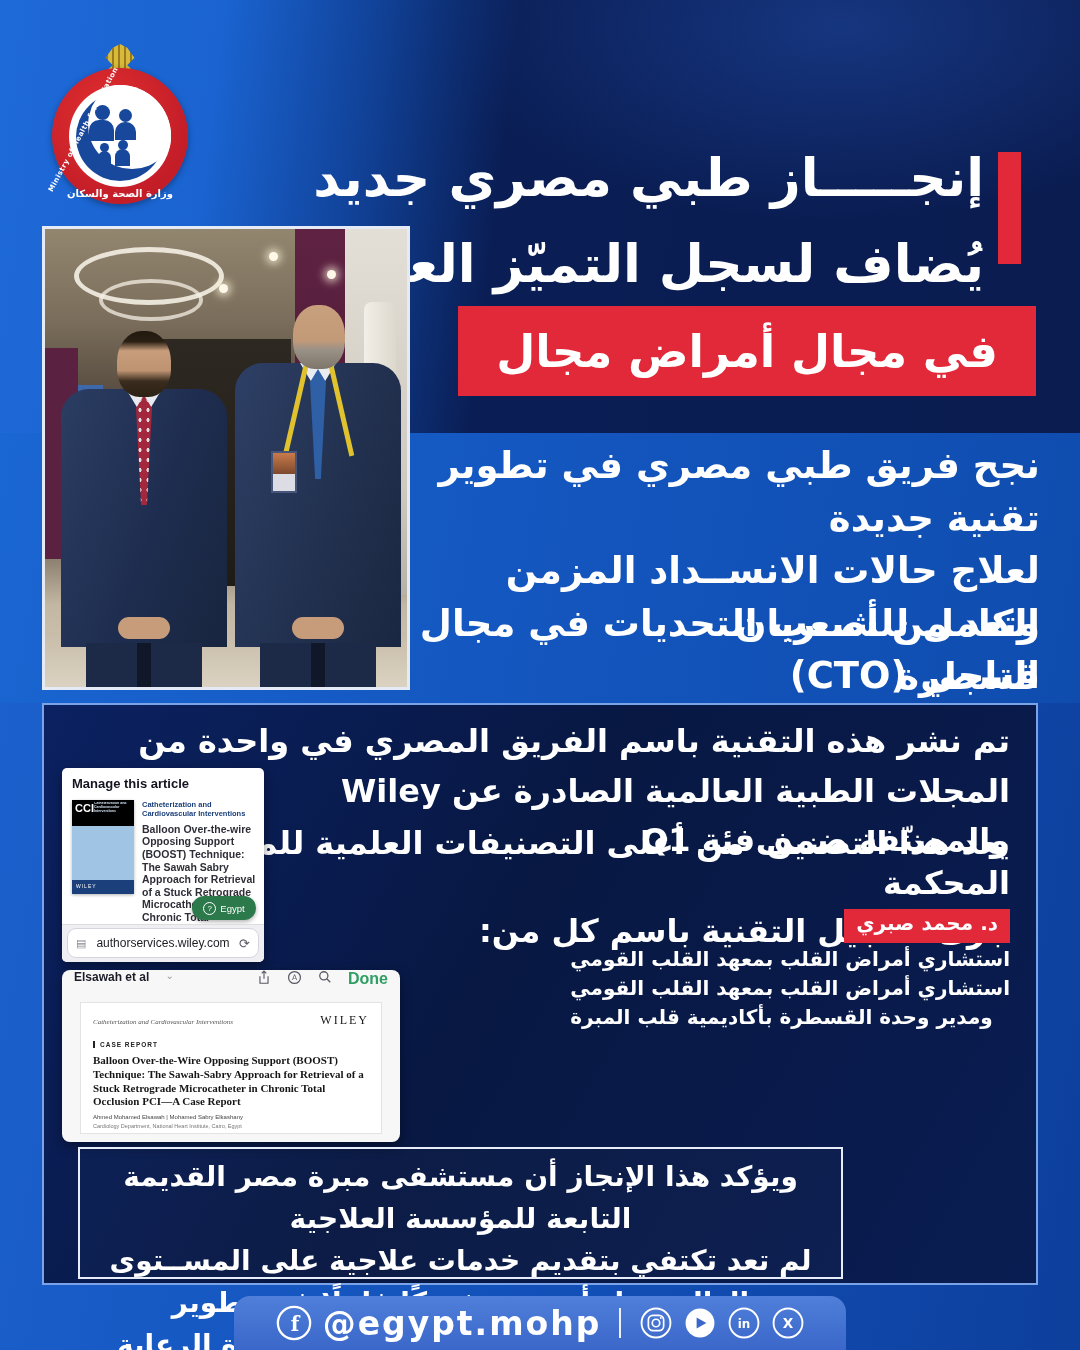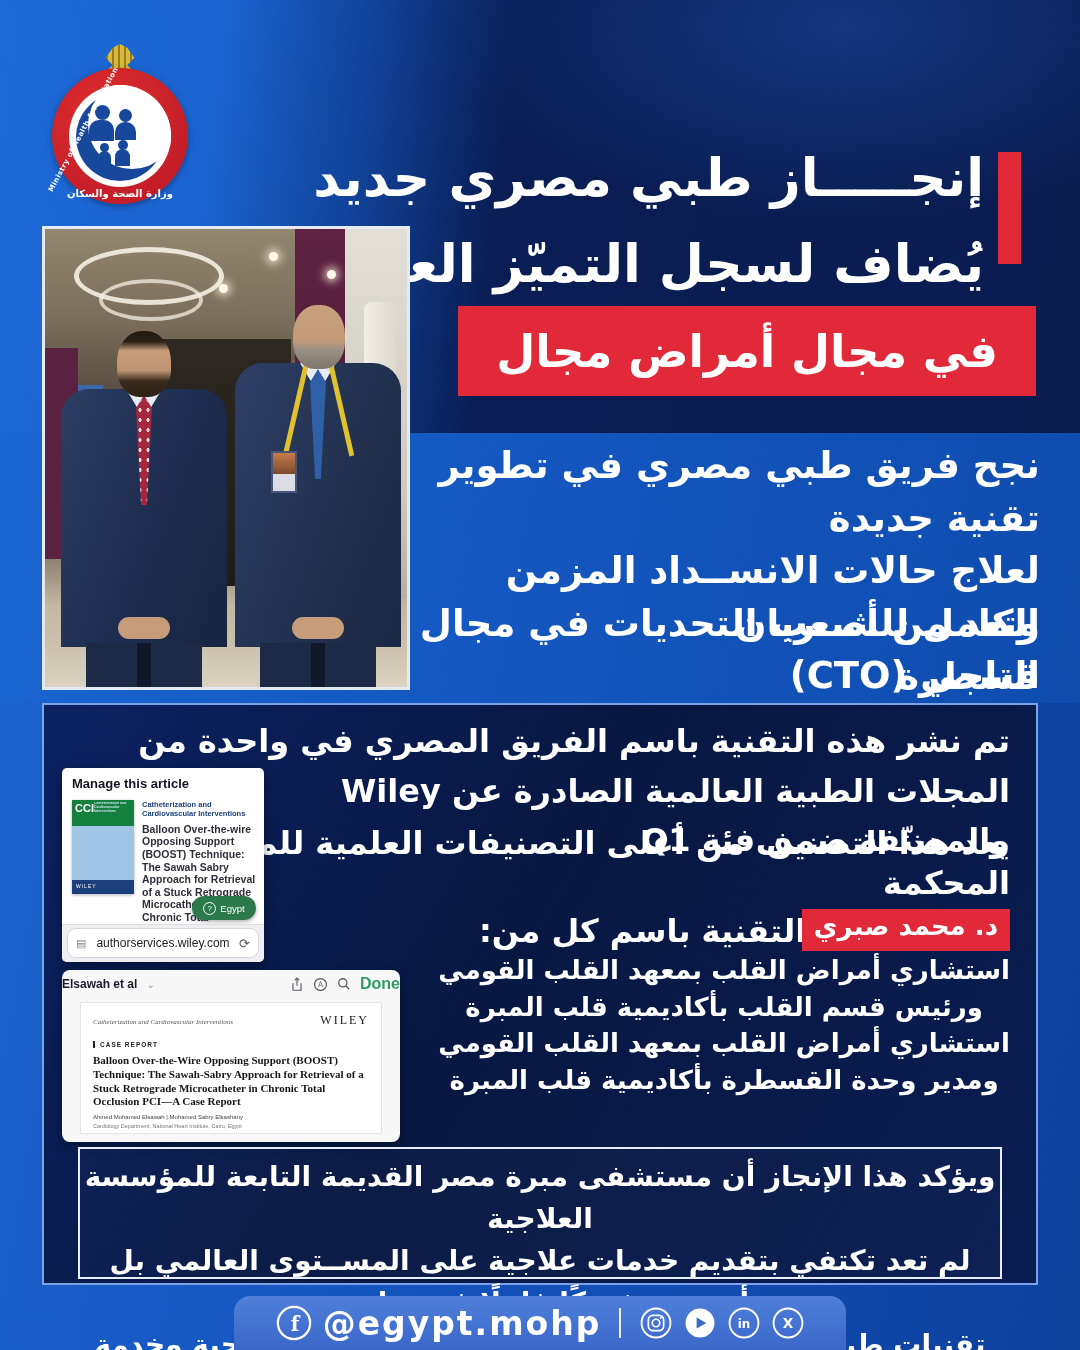--- a/index.html
+++ b/index.html
@@ -89,68 +89,68 @@
 
   
   #panel{position:absolute;left:42px;top:703px;width:996px;height:582px;border:2px solid #7aa3e8;
     background:linear-gradient(120deg,#0b2161 0%,#081843 45%,#0a1d52 100%)}
   #published{position:absolute;right:26px;top:12px;direction:rtl;text-align:right;color:#fff;font-weight:bold;
     font-size:32px;line-height:1.55}
   #published span,#rank span{display:block}
   #rank{position:absolute;right:26px;top:118px;direction:rtl;text-align:right;color:#fff;font-weight:bold;
     font-size:32px;line-height:1.25}
   #rank span + span{margin-top:8px}
-  #docs{position:absolute;right:26px;top:198px;direction:rtl;text-align:center;color:#fff;font-weight:bold;
-    font-size:26px;line-height:1.3}
+  #docs{position:absolute;right:26px;top:198px;direction:rtl;text-align:left;color:#fff;font-weight:bold;
+    font-size:20px;line-height:1.3}
   .chip{display:table;margin:6px 0 3px auto;background:#e1293a;color:#fff;padding:1px 12px 7px}
   .role{display:block;margin:2px 0 3px}
 
   
   #card1{position:absolute;left:18px;top:63px;width:202px;height:194px;background:#fff;border-radius:5px;
     box-shadow:0 4px 12px rgba(0,0,0,.4);font-family:"Liberation Sans",sans-serif;color:#222;overflow:hidden}
   .c1-head{margin:8px 10px 5px;font-size:13px;font-weight:bold;color:#141420}
   .c1-cover{position:absolute;left:10px;top:32px;width:62px;height:94px;box-shadow:0 1px 3px rgba(0,0,0,.3)}
-  .cover-top{height:26px;background:#15803d;color:#fff;font-size:11px;font-weight:bold;padding:2px 3px;display:flex;gap:0}
+  .cover-top{height:26px;background:#000000;color:#fff;font-size:11px;font-weight:bold;padding:2px 3px;display:flex;gap:0}
   .cover-sub{font-size:3.5px;line-height:1.1;color:#cfe0f2;overflow:hidden}
   .cover-body{height:54px;background:#9fc4e4}
   .cover-bot{height:14px;background:#1b3f7a;color:#fff;font-size:5px;padding:3px 4px;letter-spacing:1px}
   .c1-col{position:absolute;left:80px;top:32px;width:114px}
   .c1-journal{font-size:7.5px;font-weight:bold;color:#1b3f7a;line-height:1.25;margin-bottom:4px}
   .c1-title{font-size:10.5px;font-weight:bold;color:#2e2e38;line-height:1.2}
   .c1-doi{font-size:7px;color:#8a8a95;margin-top:3px}
   .c1-help{position:absolute;right:8px;top:128px;width:64px;height:24px;background:#2c7a4b;border-radius:13px;
     color:#fff;font-size:9.5px;display:flex;align-items:center;justify-content:center;gap:4px;box-shadow:0 2px 4px rgba(0,0,0,.3)}
   .c1-help .q{display:inline-flex;width:13px;height:13px;border:1px solid #fff;border-radius:50%;
     align-items:center;justify-content:center;font-size:8px}
   .c1-bottombar{position:absolute;left:0;right:0;bottom:0;height:38px;background:#efeff3;border-top:1px solid #ddd}
   .c1-urlbar{position:absolute;left:5px;right:5px;bottom:4px;height:30px;background:#fff;border:1px solid #d5d5dc;
     border-radius:9px;display:flex;align-items:center;justify-content:center;font-size:12px;color:#1d1d22}
   .c1-tab{position:absolute;left:8px;color:#8a8a92;font-size:11px}
   .c1-reload{position:absolute;right:8px;color:#5a5a64;font-size:13px}
 
   
   #card2{position:absolute;left:18px;top:265px;width:338px;height:172px;background:#f7f7f8;border-radius:8px;
     box-shadow:0 4px 12px rgba(0,0,0,.4);font-family:"Liberation Sans",sans-serif;overflow:hidden}
-  .c2-topbar{height:28px;display:flex;align-items:center;padding:0 0;gap:9px}
+  .c2-topbar{height:28px;display:flex;align-items:flex-start;padding:0 12px;gap:16px}
   .c2-tab{font-size:12px;font-weight:bold;color:#1c1c28}
   .c2-chev{font-size:10px;color:#9a9aa2}
   .c2-sp{flex:1}
   .c2-done{font-size:16px;font-weight:bold;color:#2e9e62}
   .c2-page{position:absolute;left:18px;top:32px;width:302px;height:132px;background:#fff;border:1px solid #e3e3e6;overflow:hidden}
   .c2-phead{display:flex;justify-content:space-between;align-items:baseline;margin:10px 12px 0}
   .c2-pjournal{font-family:"Liberation Serif",serif;font-style:italic;font-size:7px;color:#555}
   .c2-wiley{font-family:"Liberation Serif",serif;font-size:12px;color:#161616;letter-spacing:2px}
   .c2-section{margin:13px 12px 0;font-size:6.5px;font-weight:bold;color:#222;letter-spacing:1px;
     border-left:2px solid #222;padding-left:5px}
   .c2-ptitle{margin:6px 12px 0;font-family:"Liberation Serif",serif;font-weight:bold;font-size:11px;color:#161616;line-height:1.25}
   .c2-authors{margin:5px 12px 0;font-size:6px;color:#444}
   .c2-affil{margin:3px 12px 0;font-size:5.5px;color:#777}
 
   
-  #closing{position:absolute;left:34px;top:442px;width:924px;height:132px;border:2px solid #e7edf8;
+  #closing{position:absolute;left:34px;top:442px;width:765px;height:132px;border:2px solid #e7edf8;
     direction:rtl;text-align:center;color:#fff;font-weight:bold;font-size:28px;line-height:1.5;padding-top:7px;
     background:rgba(255,255,255,.02)}
   #closing span{display:block}
 
   
   #footerbar{position:absolute;left:234px;top:1296px;width:612px;height:54px;border-radius:16px 16px 0 0;
     background:linear-gradient(180deg,#507fda,#3a67c9);display:flex;align-items:center;justify-content:center;gap:10px;
     color:#fff}
   .handle{font-size:33px;font-weight:bold;letter-spacing:2px}
   .fdiv{width:2px;height:30px;background:rgba(255,255,255,.9);margin:0 8px}
@@ -241,21 +241,20 @@
       <span>تم نشر هذه التقنية باسم الفريق المصري في واحدة من المجلات الطبية العالمية الصادرة عن Wiley</span>
       <span>والمصنّفة ضمن فئة Q1</span>
     </p>
     <p id="rank">
       <span>يعد هذا التصنيف من أعلى التصنيفات العلمية للمجلات الطبية المحكمة</span>
       <span>جرى تسجيل التقنية باسم كل من:</span>
     </p>
     <div id="docs">
       <span class="chip">د. محمد صبري</span>
       <span class="role">استشاري أمراض القلب بمعهد القلب القومي</span>
-      <span class="role">ورئيس قسم القلب بأكاديمية قلب المبرة</span>
       <span class="role">استشاري أمراض القلب بمعهد القلب القومي</span>
       <span class="role">ومدير وحدة القسطرة بأكاديمية قلب المبرة</span>
     </div>
 
     <div id="card1">
       <div class="c1-head">Manage this article</div>
       <div class="c1-cover">
         <div class="cover-top">
           <span>CCI</span>
           <span class="cover-sub">Catheterization and Cardiovascular Interventions</span>

